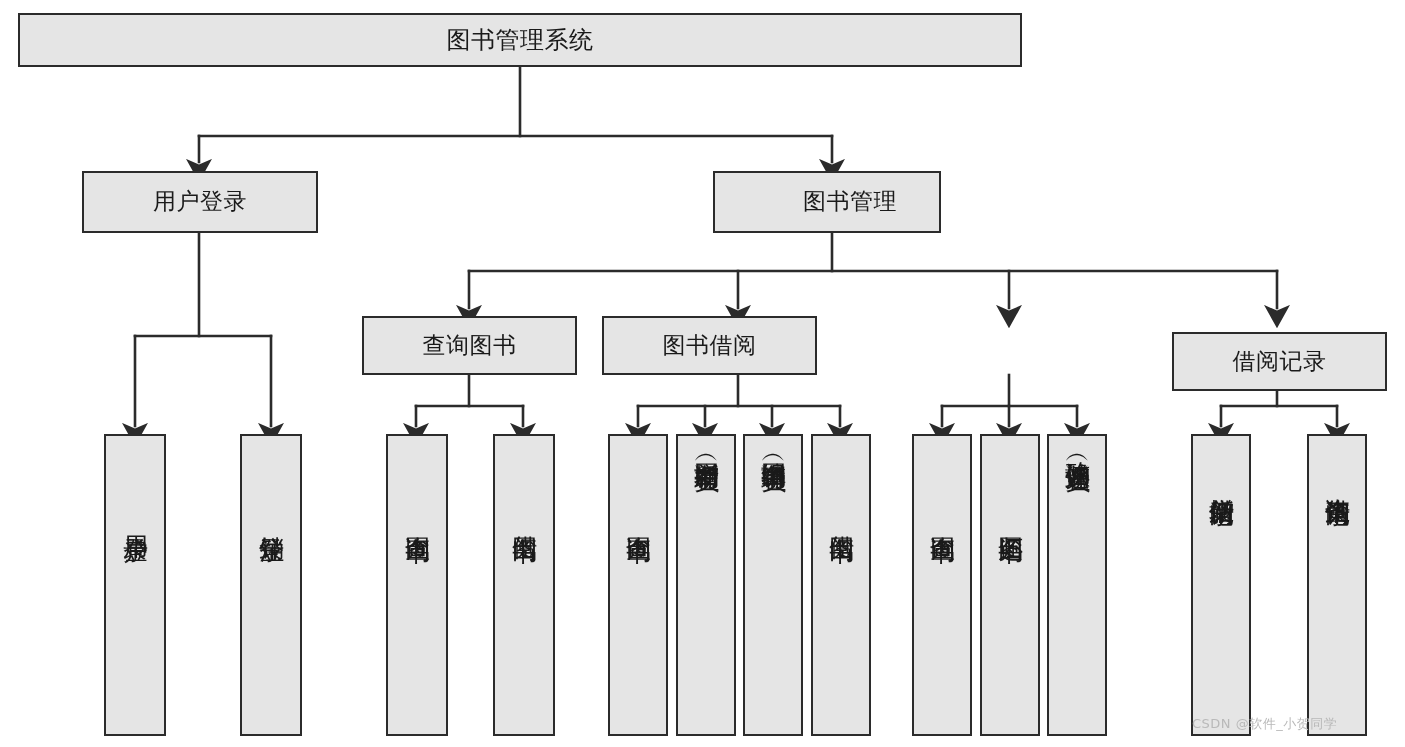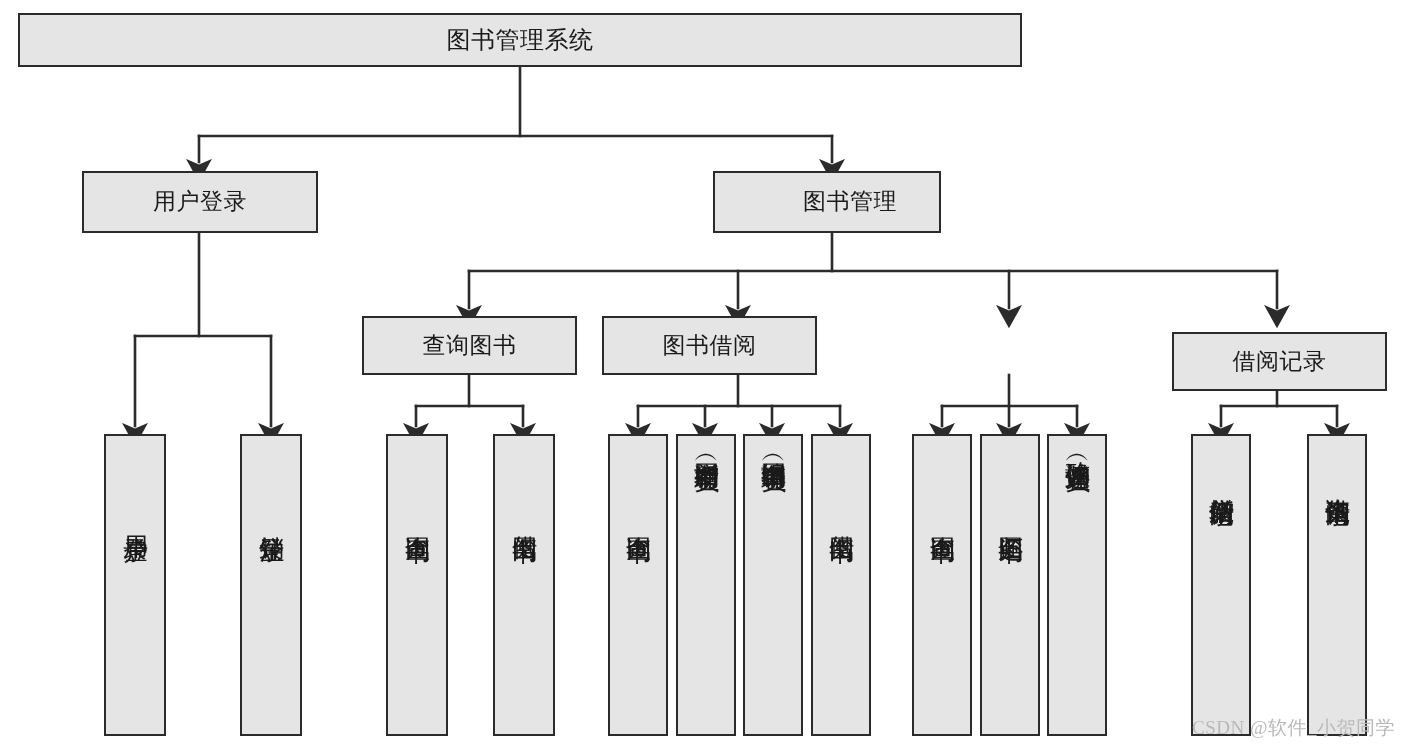--- a/index.html
+++ b/index.html
@@ -61,26 +61,25 @@
     writing-mode: vertical-rl;
     text-orientation: upright;
     font-size: 25px;
     line-height: 1.06;
     letter-spacing: 1px;
     white-space: nowrap;
   }
   .watermark {
     position: absolute;
     color: #b9b9b9;
-    font-size: 19px;
+    font-size: 13px;
     letter-spacing: 0.5px;
     z-index: 3;
     white-space: nowrap;
     user-select: none;
-    font-family: Liberation Serif, serif;
   }
 </style>
 </head>
 <body>
 
 <div id="canvas">
 
   <svg id="edges" viewBox="0 0 1405 747" xmlns="http://www.w3.org/2000/svg">
     <defs>
       <marker id="arrow" markerWidth="9" markerHeight="10" refX="1.2" refY="5" orient="auto" markerUnits="strokeWidth">

